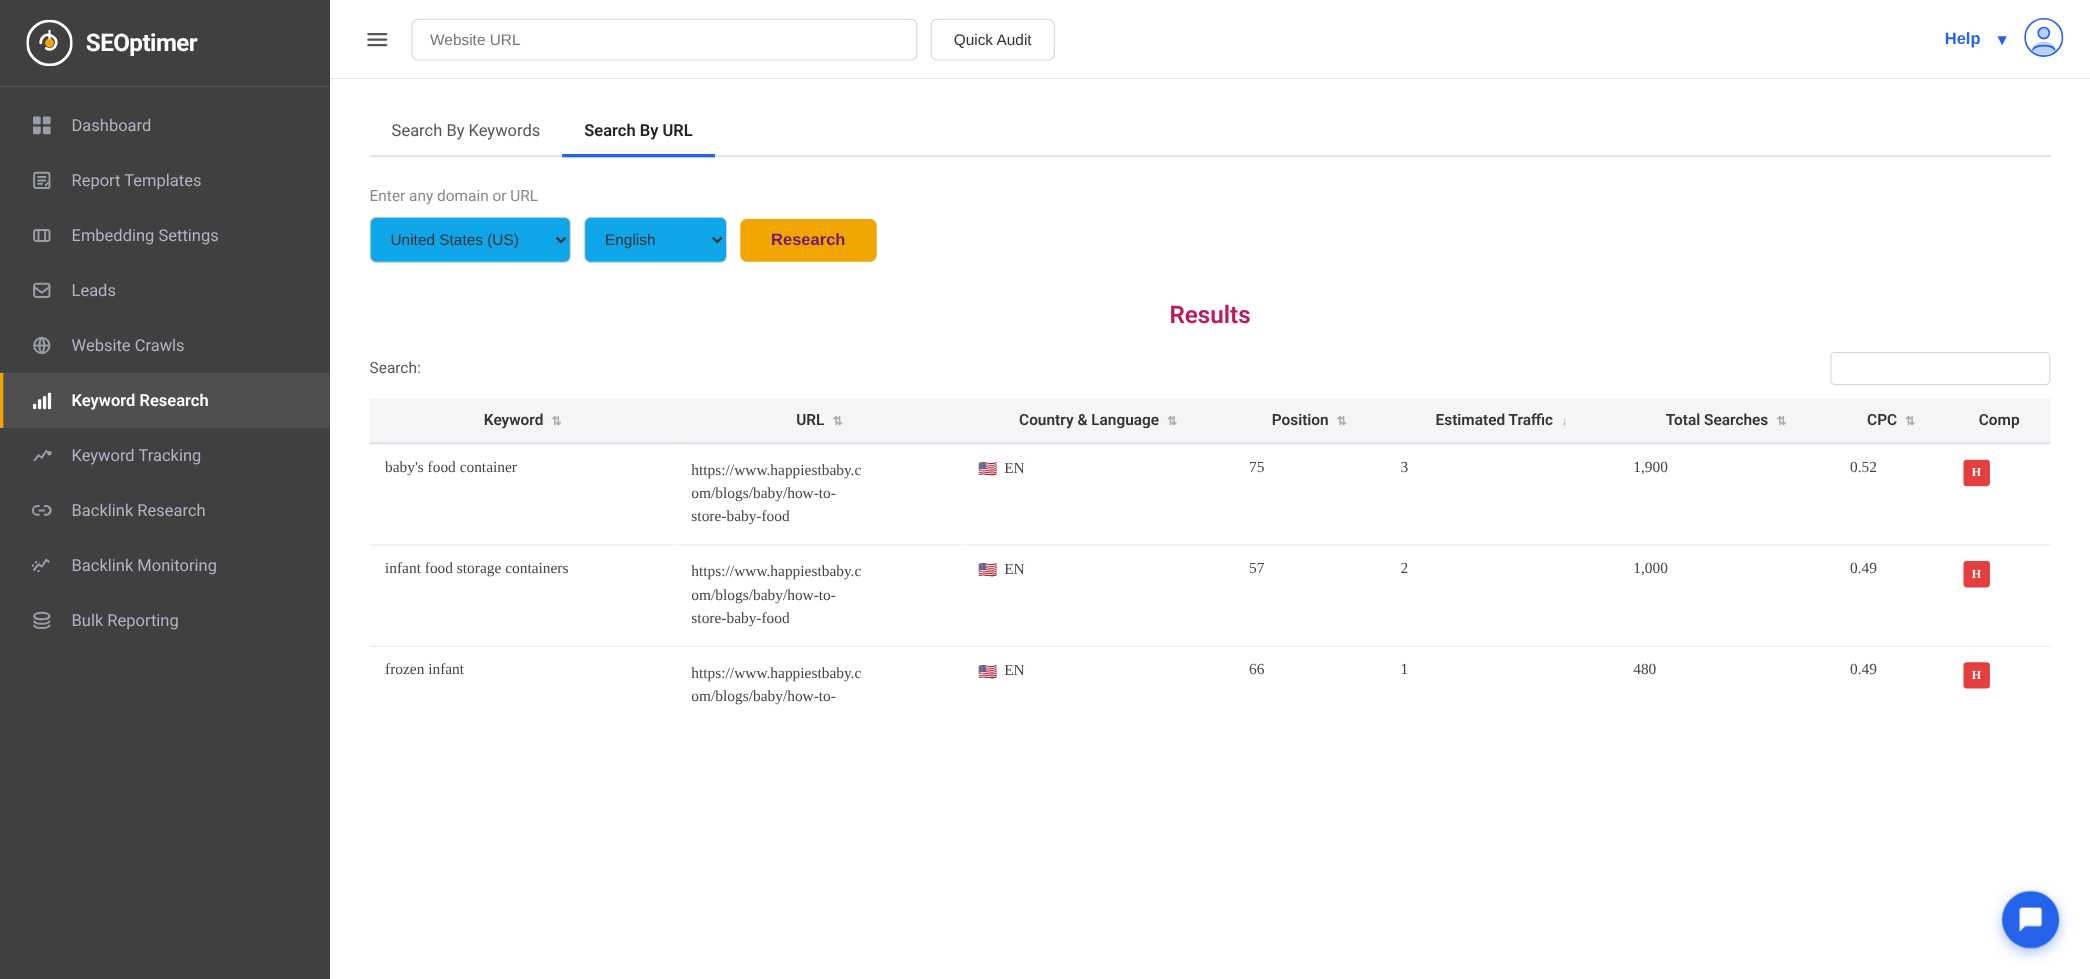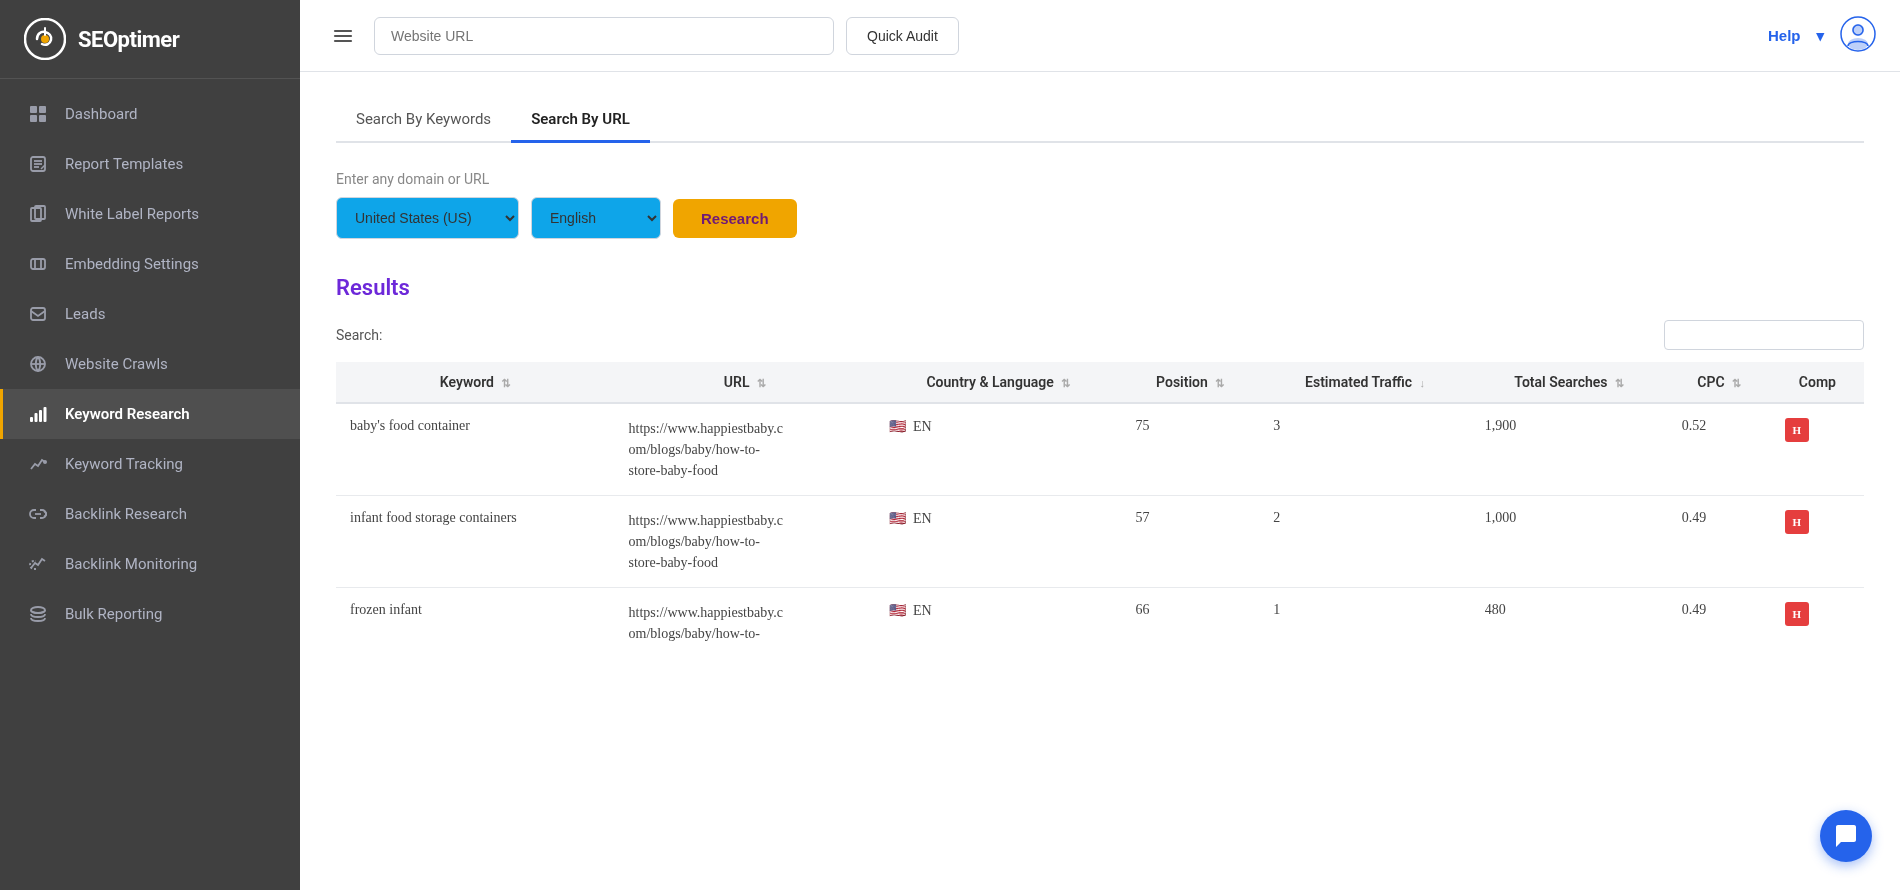--- a/index.html
+++ b/index.html
@@ -208,22 +208,23 @@
       padding: 11px 28px;
       font-size: 15px;
       font-weight: 600;
       cursor: pointer;
     }
 
     
     .results-title {
       font-size: 22px;
       font-weight: 600;
-      color: #6d28d9;
+      color: #be185d;
       margin-bottom: 20px;
+      text-align: center;
     }
 
     .table-search-row {
       display: flex;
       justify-content: space-between;
       align-items: center;
       margin-bottom: 12px;
       gap: 8px;
       font-size: 14px;
       color: #555;
@@ -336,29 +337,20 @@
           <rect x="2" y="2" width="14" height="14" rx="2"></rect>
           <line x1="5" y1="6" x2="13" y2="6"></line>
           <line x1="5" y1="9" x2="13" y2="9"></line>
           <line x1="5" y1="12" x2="10" y2="12"></line>
           <path d="M12 14 L14 12 L16 10" stroke="currentColor" stroke-width="1.5"></path>
         </svg>
       </span>
       <span>Report Templates</span>
     </div>
 
-    <div class="nav-item">
-      <span class="nav-icon">
-        <svg width="18" height="18" viewBox="0 0 18 18" fill="none" stroke="currentColor" stroke-width="1.8">
-          <rect x="2" y="3" width="10" height="13" rx="1"></rect>
-          <rect x="6" y="1" width="10" height="13" rx="1" fill="none"></rect>
-        </svg>
-      </span>
-      <span>White Label Reports</span>
-    </div>
 
     <div class="nav-item">
       <span class="nav-icon">
         <svg width="18" height="18" viewBox="0 0 18 18" fill="none" stroke="currentColor" stroke-width="1.8">
           <rect x="2" y="4" width="14" height="10" rx="2"></rect>
           <line x1="6" y1="4" x2="6" y2="14"></line>
           <line x1="12" y1="4" x2="12" y2="14"></line>
         </svg>
       </span>
       <span>Embedding Settings</span>

